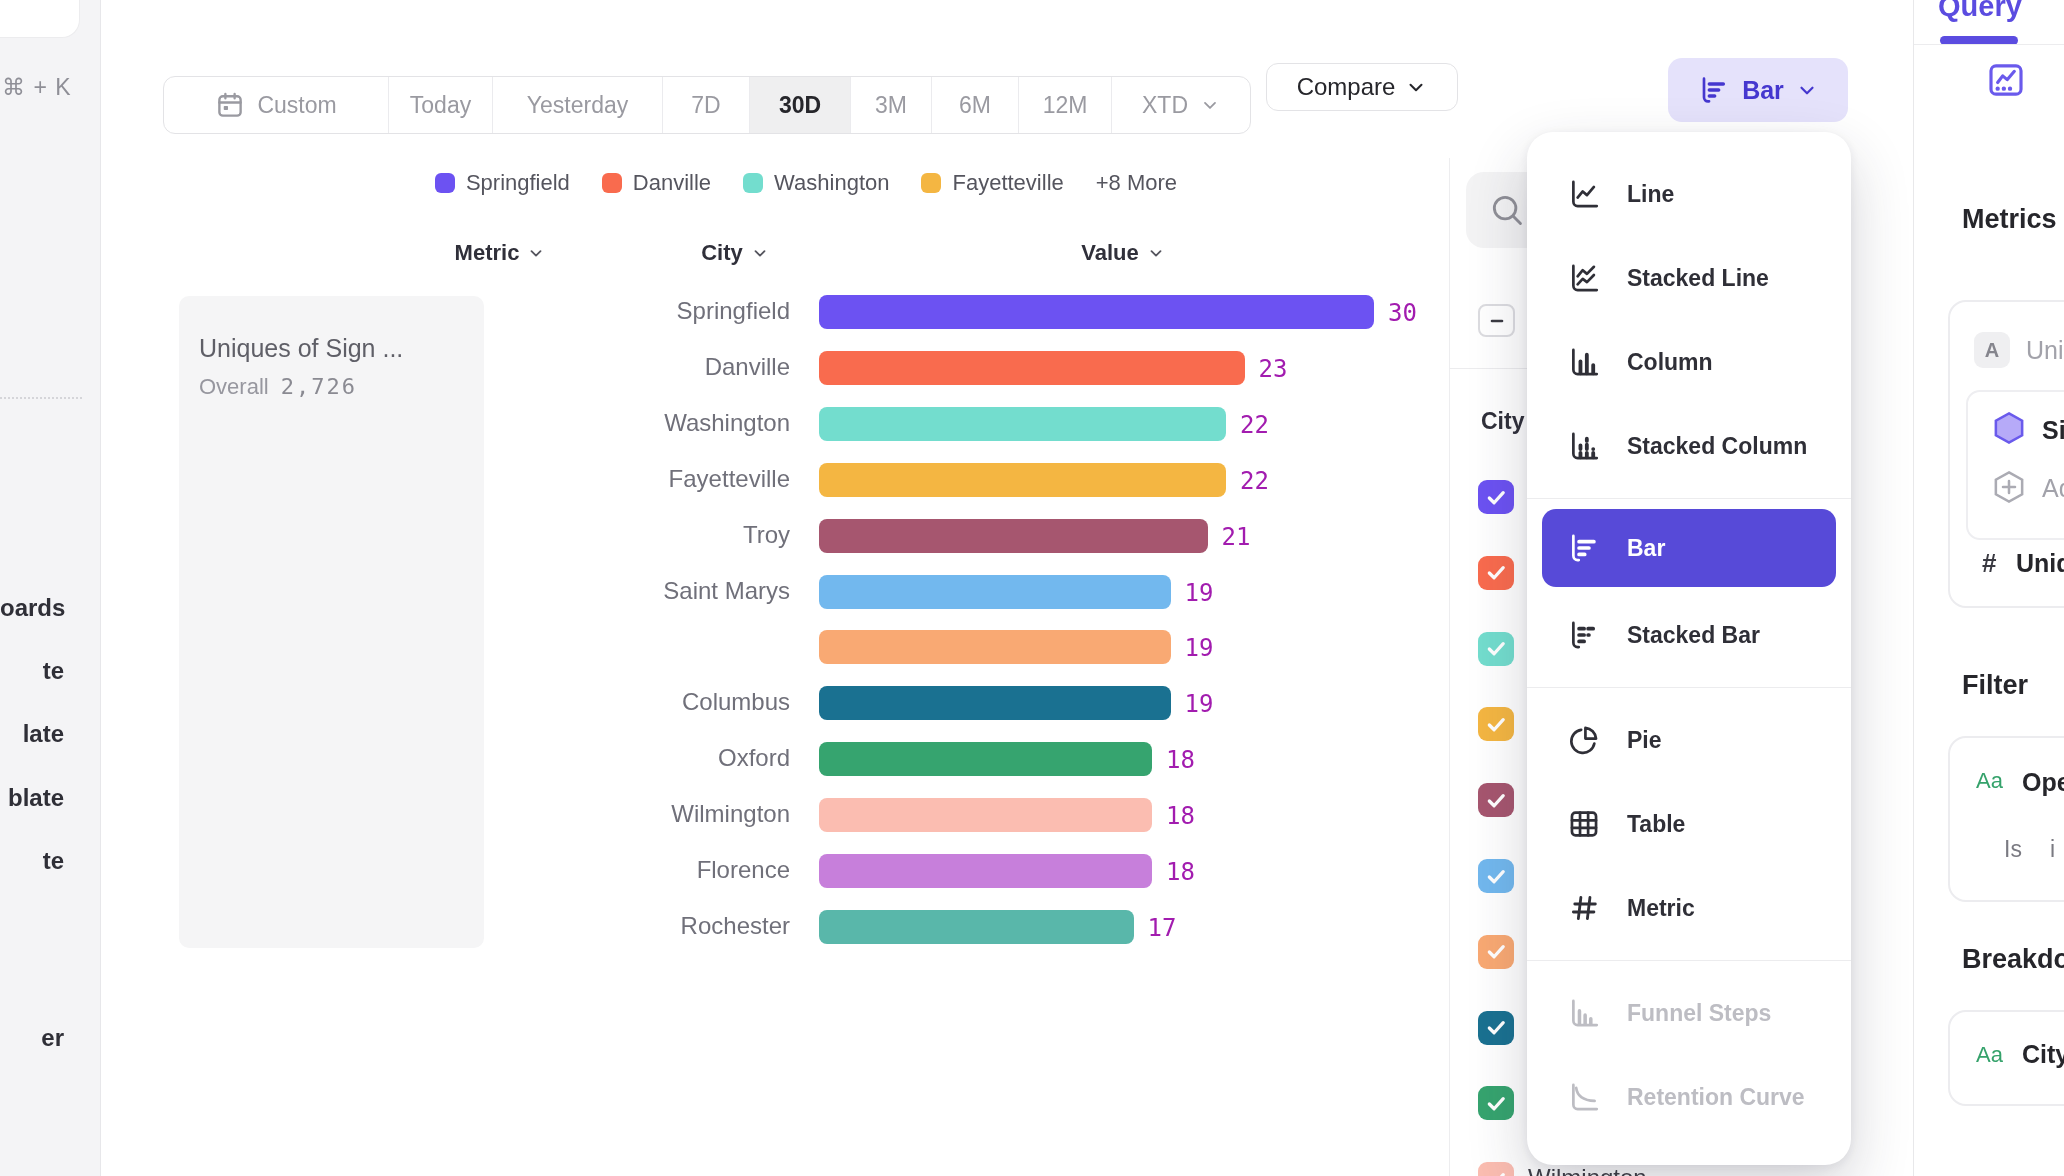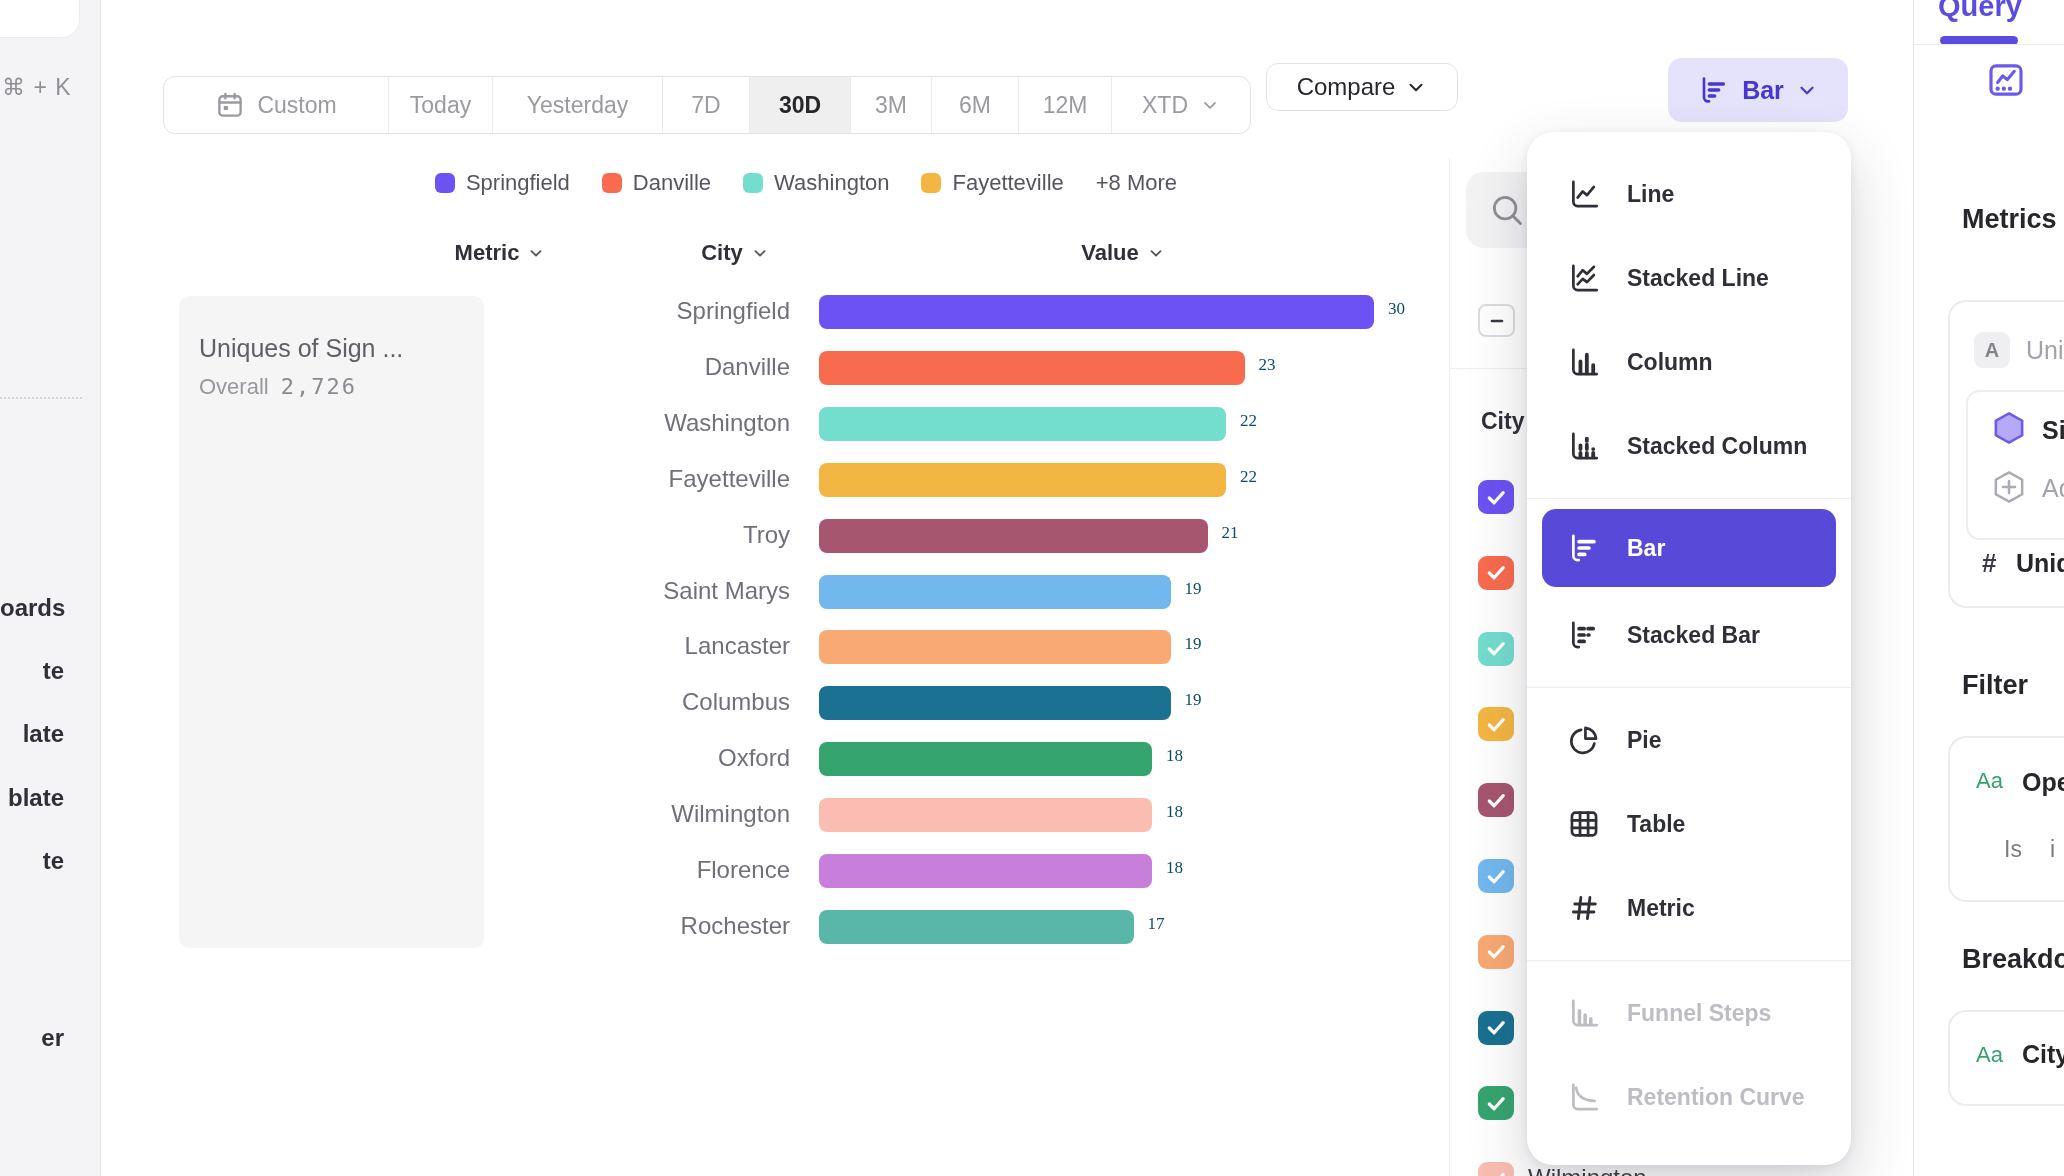--- a/index.html
+++ b/index.html
@@ -41,21 +41,21 @@
     text-align:left; padding:38px 49px 0 20px; }
   .mc-title { font-size:25px; color:#5F5F67; }
   .mc-line2 { margin-top:11px; font-size:22px; color:#97979F; }
   .mc-val { font-size:22px; color:#8A8A92; letter-spacing:2px; margin-left:12px; }
 
   
   #chart-rows { left:0; top:284px; width:1449px; height:700px; }
   .crow { position:absolute; left:0; height:56px; width:100%; }
   .clabel { position:absolute; left:420px; width:370px; top:13px; text-align:right; font-size:24px; color:#70707A; }
   .cbar { position:absolute; left:819px; top:11px; height:34px; border-radius:8px; }
-  .cval { position:absolute; top:15px; font-size:17px; color:#0c4a6e;font-family:Liberation Serif, serif; }
+  .cval { position:absolute; top:15px; font-size:24px; color:#a21caf; }
 
   
   .vdiv { left:1449px; top:158px; width:1px; height:1018px; background:#EDEDEF; }
   .searchbox { left:1466px; top:172px; width:112px; height:76px; background:#F3F3F4; border-radius:18px 0 0 18px; }
   .minusbox { left:1478px; top:304px; width:37px; height:33px; background:#fff; border:2px solid #DCDCE0; border-radius:8px;
     display:flex; align-items:center; justify-content:center; }
   .hdiv2 { left:1449px; top:368px; width:80px; height:1px; background:#ECECEE; }
   .citylist-hdr { left:1481px; top:408px; font-size:23px; font-weight:600; color:#30303A; }
   #city-checks { left:0; top:0; }
   .chk { position:absolute; left:1478px; height:34px; }
@@ -239,21 +239,20 @@
       <span class="cval mono" style="left: 1221.5px;">21</span>
     </div>
 
     <div class="crow" style="top: 279.5px;">
       <span class="clabel">Saint Marys</span>
       <div class="cbar" style="background: rgb(114, 184, 238); width: 351.5px;"></div>
       <span class="cval mono" style="left: 1184.5px;">19</span>
     </div>
 
     <div class="crow" style="top: 335.4px;">
-      <span class="clabel">Lancaster</span>
       <div class="cbar" style="background: rgb(249, 169, 115); width: 351.5px;"></div>
       <span class="cval mono" style="left: 1184.5px;">19</span>
     </div>
 
     <div class="crow" style="top: 391.3px;">
       <span class="clabel">Columbus</span>
       <div class="cbar" style="background: rgb(26, 113, 145); width: 351.5px;"></div>
       <span class="cval mono" style="left: 1184.5px;">19</span>
     </div>
 

